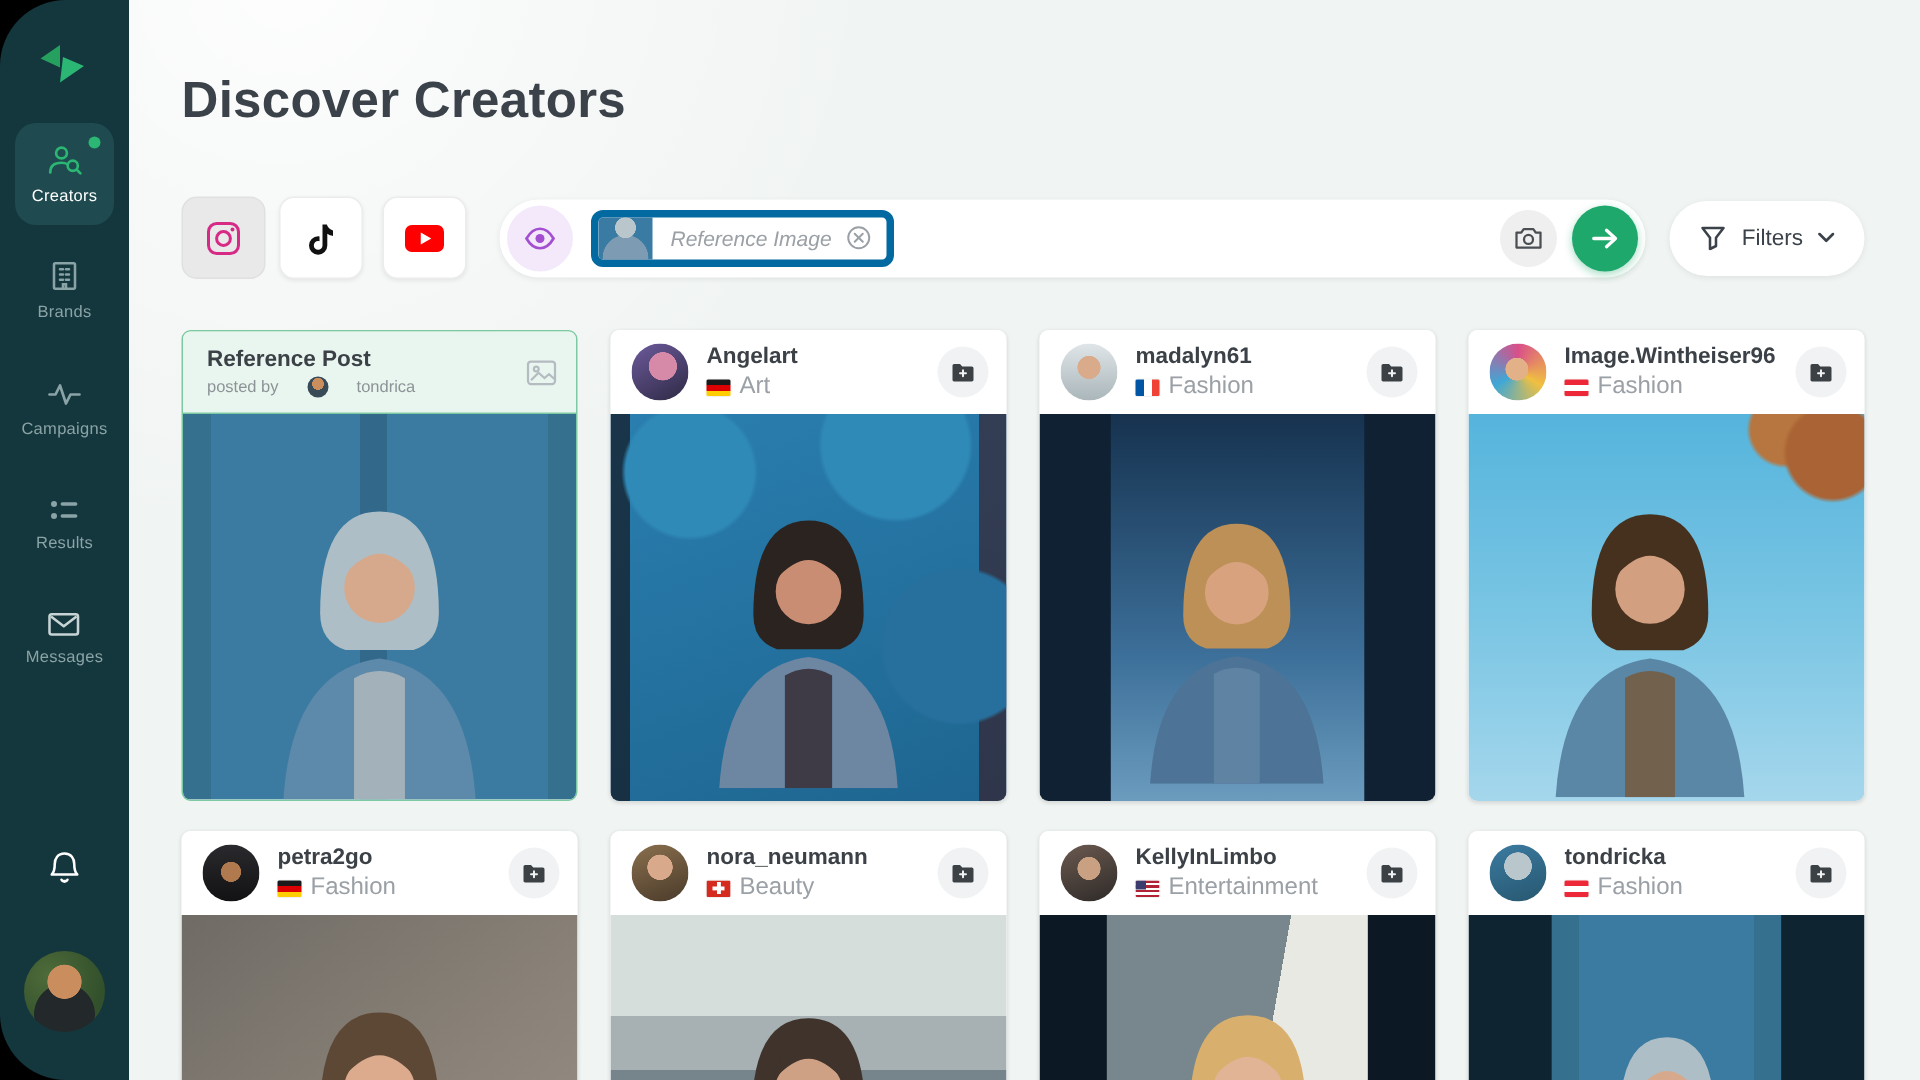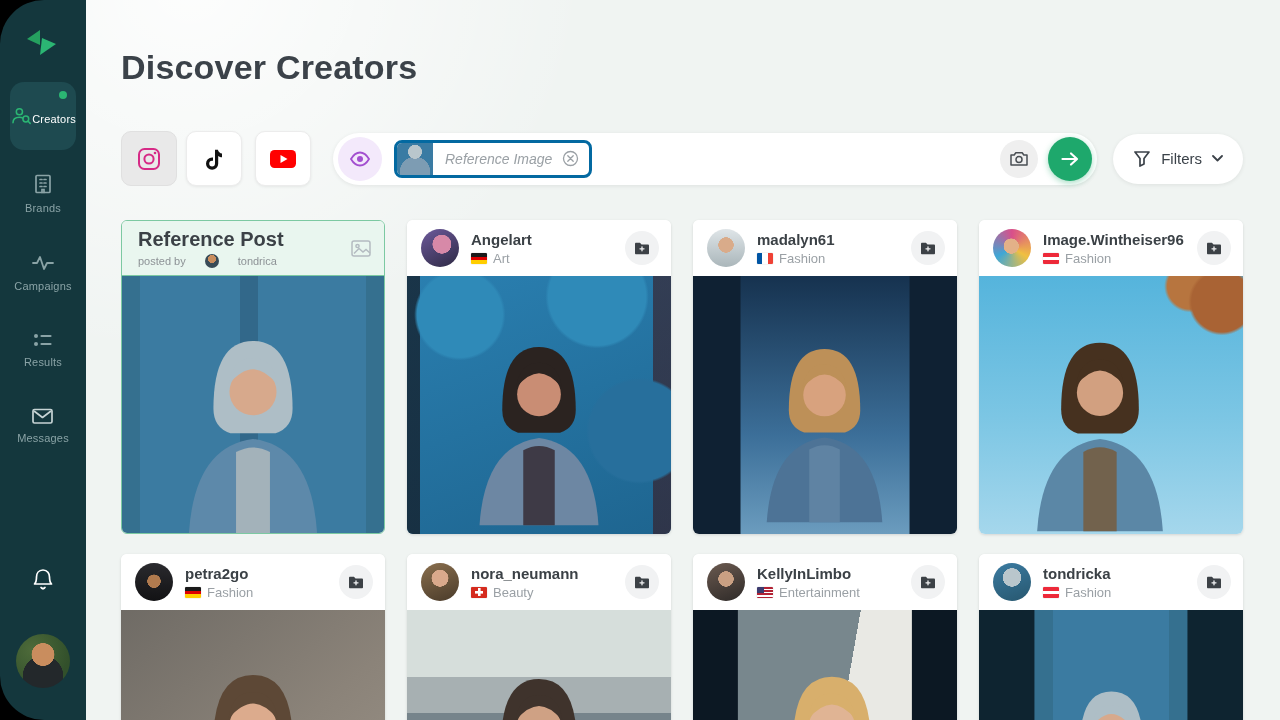--- a/index.html
+++ b/index.html
@@ -11,21 +11,21 @@
   
   .sidebar{
     position:absolute; left:0; top:0; width:86px; height:720px;
     background:#14373d; border-radius:44px 0 0 44px;
     display:flex; flex-direction:column; align-items:center; z-index:3;
   }
   .logo{ margin-top:20px; width:48px; height:48px; display:flex; align-items:center; justify-content:center; cursor:pointer; }
   .nav{ display:flex; flex-direction:column; align-items:center; margin-top:14px; width:100%; }
   .nav-tile{
     width:66px; height:68px; border-radius:14px; background:#1e4a50;
-    display:flex; flex-direction:row; align-items:center; justify-content:center;
+    display:flex; flex-direction:column; align-items:center; justify-content:center;
     position:relative; cursor:pointer; margin-bottom:22px;
   }
   .nav-tile .dot{ position:absolute; top:9px; right:9px; width:8px; height:8px; border-radius:50%; background:#2bb673; }
   .nav-tile .nav-label{ color:#fff; }
   .nav-item{
     display:flex; flex-direction:column; align-items:center; gap:6px;
     margin-bottom:38px; cursor:pointer;
   }
   .nav-label{ font-size:11px; color:#8aa3a6; letter-spacing:.2px; }
   .nav-item svg, .nav-tile svg{ display:block; }
@@ -71,21 +71,21 @@
   .search-bar{
     flex:1; height:52px; margin-left:13px; background:#fff; border-radius:26px;
     display:flex; align-items:center; padding:4px 5px; box-shadow:0 1px 4px rgba(0,0,0,.08);
     min-width:0;
   }
   .eye-btn{
     width:44px; height:44px; border-radius:50%; background:#f3e9fb; flex:none;
     display:flex; align-items:center; justify-content:center; cursor:pointer;
   }
   .ref-chip{
-    display:flex; align-items:center; height:38px; border:3px solid #0369a1; border-radius:8px;
+    display:flex; align-items:center; height:38px; border:5px solid #0369a1; border-radius:8px;
     margin-left:12px; padding-right:10px; background:#fff; cursor:default; overflow:hidden;
   }
   .ref-thumb{
     width:36px; height:36px; flex:none;
     background:radial-gradient(circle at 50% 30%, #b9c6cc 0 22%, transparent 23%),
                radial-gradient(circle at 50% 86%, #7d9cb3 0 42%, transparent 43%),
                #3a7ba3;
   }
   .ref-chip-label{ font-size:14px; font-style:italic; color:#9aa0a5; margin:0 10px 0 12px; white-space:nowrap; }
   .chip-x{ cursor:pointer; display:flex; }
@@ -113,38 +113,38 @@
     background:#fff; border-radius:6px; box-shadow:0 1px 3px rgba(0,0,0,.13);
     overflow:hidden; height:314px;
   }
   .card-head{
     height:56px; display:flex; align-items:center; padding:0 12px 0 14px; background:#fff;
   }
   .c-avatar{ width:38px; height:38px; border-radius:50%; flex:none; }
   .c-meta{ margin-left:12px; min-width:0; flex:1; }
   .c-name{ font-size:15px; font-weight:700; color:#3b4146; white-space:nowrap; overflow:hidden; text-overflow:ellipsis; }
   .c-sub{ display:flex; align-items:center; gap:6px; margin-top:3px; }
-  .c-cat{ font-size:13px; color:#9aa0a5; }
+  .c-cat{ font-size:16px; color:#9aa0a5; }
   .flag{ width:16px; height:11px; flex:none; border-radius:1px; box-shadow:0 0 0 .5px rgba(0,0,0,.08); }
   [data-flag="de"]{ background:linear-gradient(180deg,#1a1a1a 0 34%,#dd0000 34% 67%,#ffce00 67%); }
   [data-flag="fr"]{ background:linear-gradient(90deg,#0055a4 0 34%,#fff 34% 67%,#ef4135 67%); }
   [data-flag="at"]{ background:linear-gradient(180deg,#ed2939 0 34%,#fff 34% 67%,#ed2939 67%); }
   [data-flag="ch"]{ background:linear-gradient(#fff,#fff) center/8px 2.6px no-repeat,
                                linear-gradient(#fff,#fff) center/2.6px 8px no-repeat, #d52b1e; }
   [data-flag="us"]{ background:linear-gradient(#3c3b6e,#3c3b6e) left top/45% 55% no-repeat,
                                repeating-linear-gradient(180deg,#b22234 0 1.6px,#fff 1.6px 3.2px); }
   .folder-btn{
     width:34px; height:34px; border-radius:50%; background:#f1f2f3; border:none;
     display:flex; align-items:center; justify-content:center; cursor:pointer; flex:none;
   }
 
   
   .card.reference{ border:1px solid #7cc9a2; box-shadow:none; }
   .card.reference .card-head{ background:#e9f6ef; border-bottom:1px solid #7cc9a2; height:55px; }
-  .ref-title{ font-size:20px; font-weight:700; color:#3b4146; }
+  .ref-title{ font-size:15px; font-weight:700; color:#3b4146; }
   .ref-sub{ display:flex; align-items:center; gap:19px; margin-top:3px; font-size:11px; color:#8d9296; }
   .mini-avatar{
     width:14px; height:14px; border-radius:50%;
     background:radial-gradient(circle at 50% 35%, #c98d5e 0 34%, #394b57 35%);
   }
 
   
   .photo{ position:relative; width:100%; height:258px; overflow:hidden; }
   .card.reference .photo{ height:257px; }
   .photo-center{ position:absolute; top:0; left:50%; transform:translateX(-50%); height:100%; overflow:hidden; }

